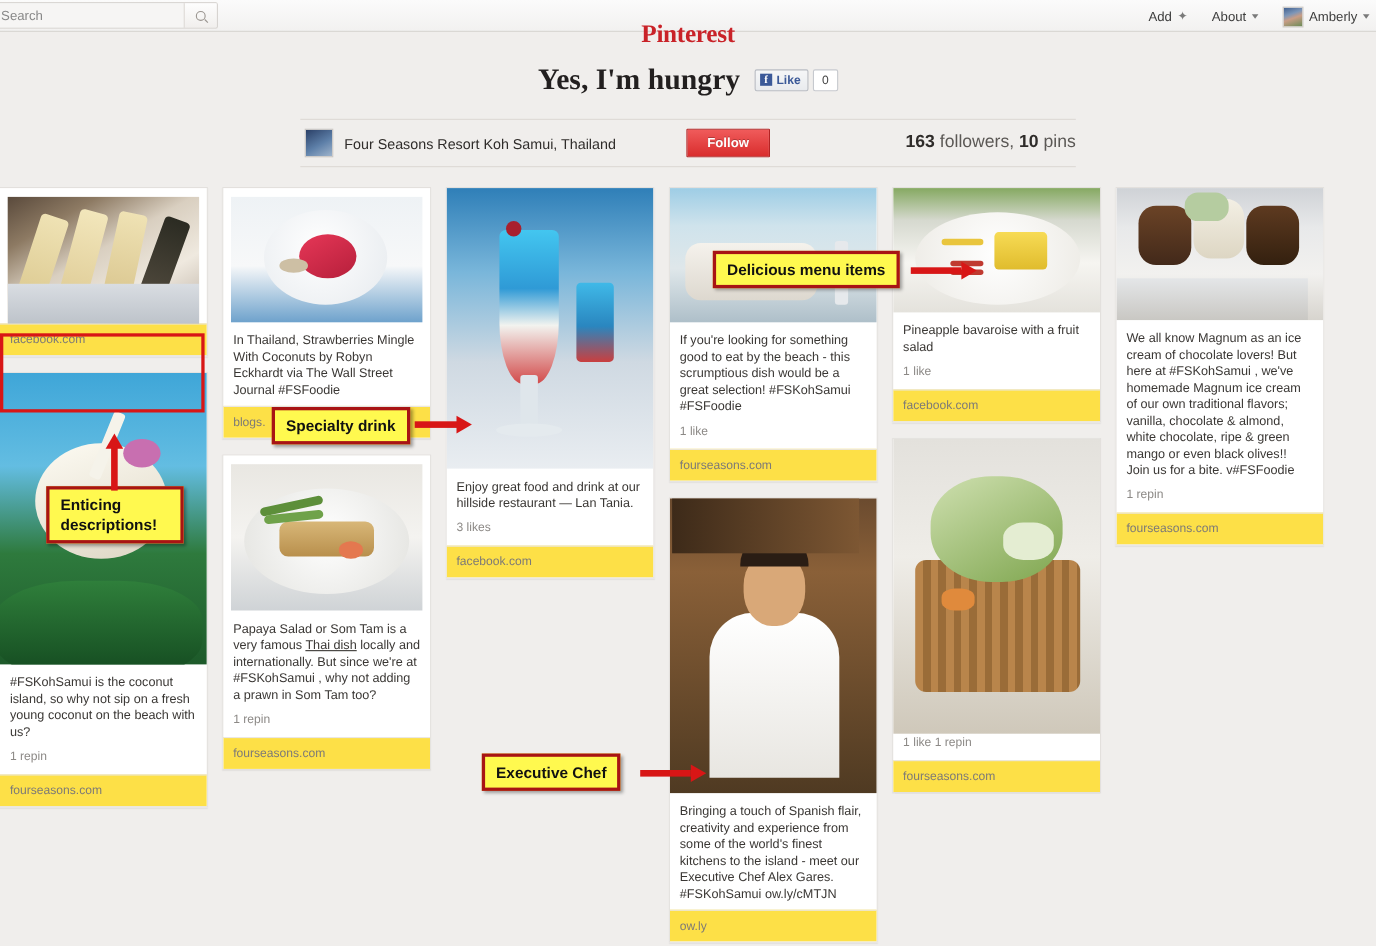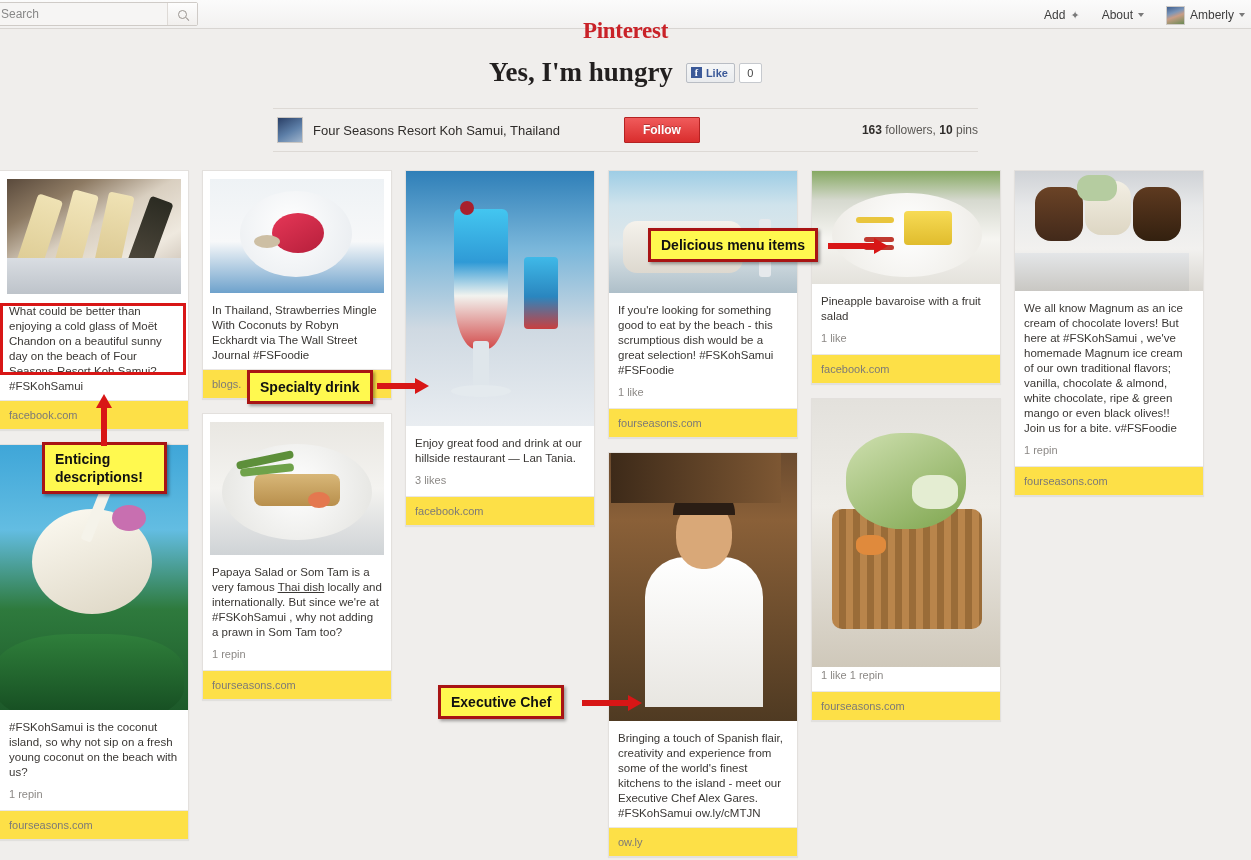--- a/index.html
+++ b/index.html
@@ -108,21 +108,21 @@
   }
   #owner-name { margin-left: 10px; font-size: 13px; font-weight: normal; color: #2f2c2a; }
   #follow-btn {
     margin-left: 64px;
     background: linear-gradient(#f05b5b,#d92d2d);
     border: 1px solid #b52222; border-radius: 1px;
     color: #fff; font-size: 12px; font-weight: bold;
     padding: 5px 18px; cursor: pointer;
     text-shadow: 0 -1px 0 rgba(0,0,0,.25);
   }
-  #owner-stats { position: absolute; right: 0; font-size: 12px; color: #5b5855; }
+  #owner-stats { position: absolute; right: 0; font-size: 16px; color: #5b5855; }
   #owner-stats b { color: #2f2c2a; }
 
   
   #grid {
     position: relative;
     margin-top: 18px;
     padding-left: 0px;
     display: flex;
     gap: 13px;
     align-items: flex-start;
@@ -231,21 +231,20 @@
 
   <div class="col c1">
     <div class="pin">
       <div class="pin-img ph" style="height:115px;background:linear-gradient(150deg,#5a4a3c 0%,#8d7a63 22%,#d9cfc0 45%,#efe9df 70%,#b9ada0 100%);">
         <div class="blob" style="width:26px;height:96px;left:16px;top:16px;border-radius:4px;background:linear-gradient(#efe2b4,#d8c58a);transform:rotate(18deg);"></div>
         <div class="blob" style="width:26px;height:96px;left:54px;top:12px;border-radius:4px;background:linear-gradient(#f2e6bb,#dcc891);transform:rotate(15deg);"></div>
         <div class="blob" style="width:26px;height:96px;left:92px;top:14px;border-radius:4px;background:linear-gradient(#efe2b4,#d5c087);transform:rotate(12deg);"></div>
         <div class="blob" style="width:24px;height:90px;left:128px;top:18px;border-radius:4px;background:linear-gradient(#2b2b22,#585043);transform:rotate(20deg);"></div>
         <div class="blob" style="width:174px;height:42px;left:0;bottom:-6px;border-radius:0;background:linear-gradient(#d9dde2,#b9bfc6);"></div>
       </div>
-      <div class="pin-desc">What could be better than enjoying a cold glass of Moët Chandon on a beautiful sunny day on the beach of Four Seasons Resort Koh Samui? #FSKohSamui</div>
       <div class="pin-src">facebook.com</div>
     </div>
 
     <div class="pin">
       <div class="pin-img full ph" style="height:265px;background:linear-gradient(180deg,#3fa6d8 0%,#63bde2 32%,#2e7a3d 62%,#1d5a2a 100%);">
         <div class="blob" style="width:120px;height:105px;left:32px;top:64px;background:linear-gradient(160deg,#fdfbf3,#ddd6c4);"></div>
         <div class="blob" style="width:11px;height:64px;left:92px;top:34px;border-radius:3px;background:#f5f3ea;transform:rotate(22deg);"></div>
         <div class="blob" style="width:34px;height:26px;left:112px;top:60px;background:#c86fb0;"></div>
         <div class="blob" style="width:190px;height:90px;left:-6px;bottom:-14px;border-radius:40%;background:linear-gradient(#2f7f3b,#13481f);"></div>
       </div>

